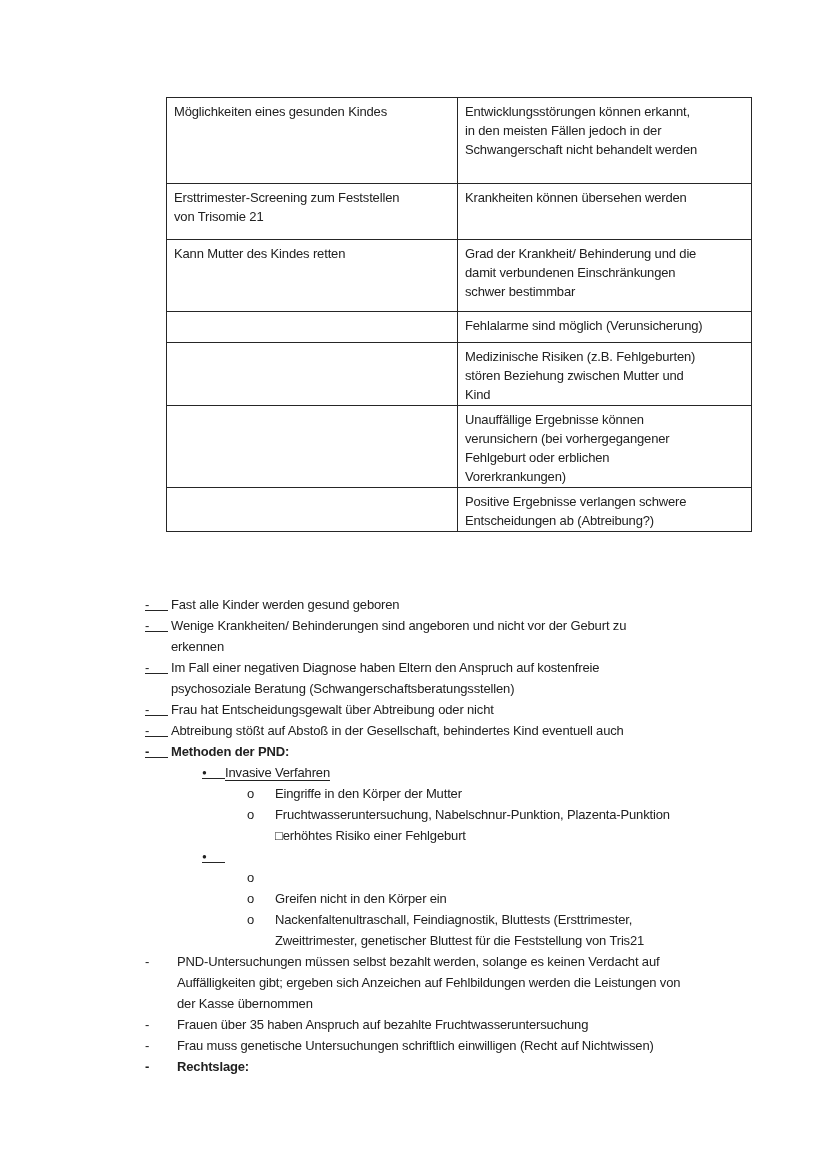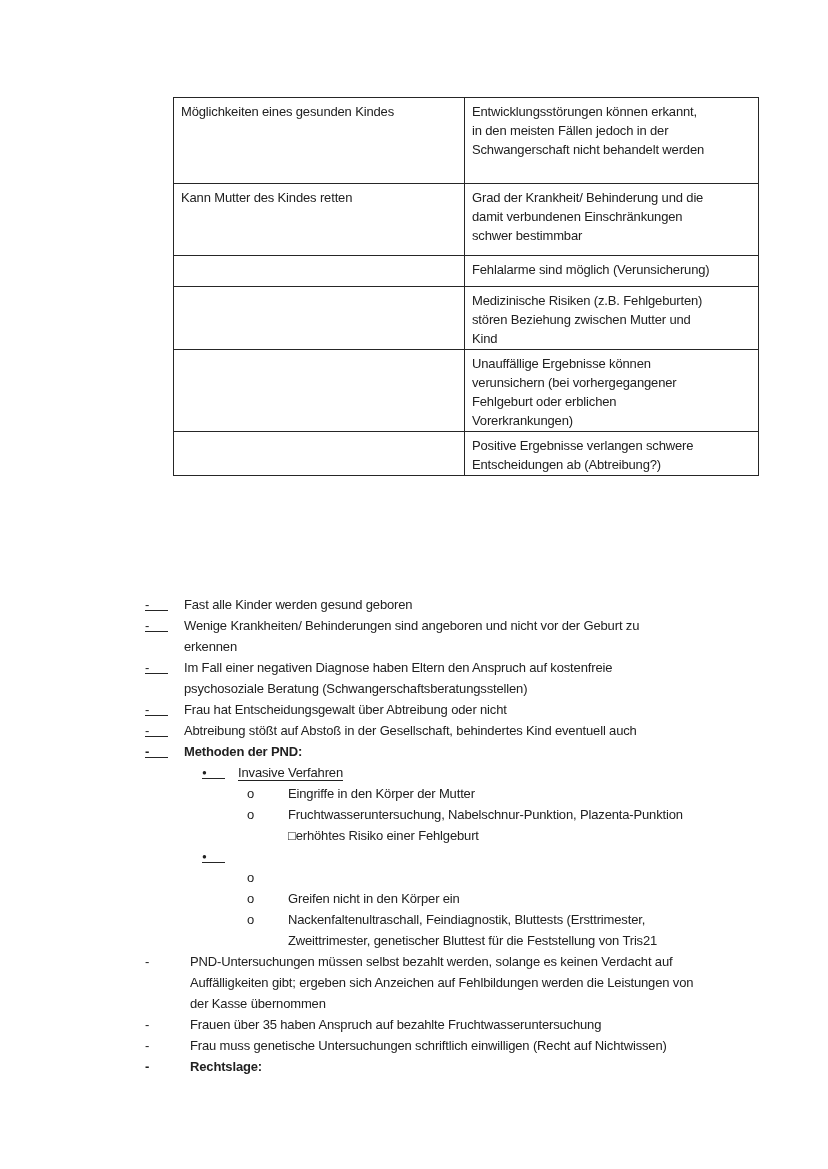--- a/index.html
+++ b/index.html
@@ -9,21 +9,21 @@
     margin:0 auto;
     background:#ffffff;
     font-family:"Liberation Sans","DejaVu Sans",sans-serif;
     color:#212121;
     overflow:hidden;
     letter-spacing:-0.15px;
   }
 
   
   table.doc-table {
-    position:absolute; left:173px; top:97px;
+    position:absolute; left:166px; top:97px;
     width:555px;
     border-collapse:collapse;
     table-layout:fixed;
   }
   table.doc-table td {
     border:1.5px solid #262626;
     vertical-align:top;
     padding:4px 7px 1px 7px;
     font-size:13px;
     line-height:19px;
@@ -33,21 +33,21 @@
   td.c2 { width:279px;margin-top:36px; }
 
   
   .list {
     position:absolute; left:145px; top:594px;
     width:648px;
     font-size:13px;
     line-height:21px;
   }
   .li { display:flex; align-items:flex-start; }
-  .li .txt { flex:1 1 auto; white-space:pre-line;margin-left:13px; }
+  .li .txt { flex:1 1 auto; white-space:pre-line; }
 
   
   .li.l1 .mk { flex:0 0 26px; position:relative; }
   .li.l1 .mk::after {
     content:""; position:absolute; left:0; right:3px; top:16px;
     border-bottom:1.4px solid #262626;
   }
   
   .li.plain .mk { flex:0 0 32px; }
 
@@ -76,20 +76,25 @@
 <div class="page">
 
   <table class="doc-table">
     <tbody>
       <tr style="height:86px">
         <td class="c1">Möglichkeiten eines gesunden Kindes</td>
         <td class="c2">Entwicklungsstörungen können erkannt,
 in den meisten Fällen jedoch in der
 Schwangerschaft nicht behandelt werden</td>
       </tr>
+      <tr style="height:56px">
+        <td class="c1">Ersttrimester-Screening zum Feststellen
+von Trisomie 21</td>
+        <td class="c2">Krankheiten können übersehen werden</td>
+      </tr>
       <tr style="height:72px">
         <td class="c1">Kann Mutter des Kindes retten</td>
         <td class="c2">Grad der Krankheit/ Behinderung und die
 damit verbundenen Einschränkungen
 schwer bestimmbar</td>
       </tr>
       <tr style="height:31px">
         <td class="c1"></td>
         <td class="c2">Fehlalarme sind möglich (Verunsicherung)</td>
       </tr>

